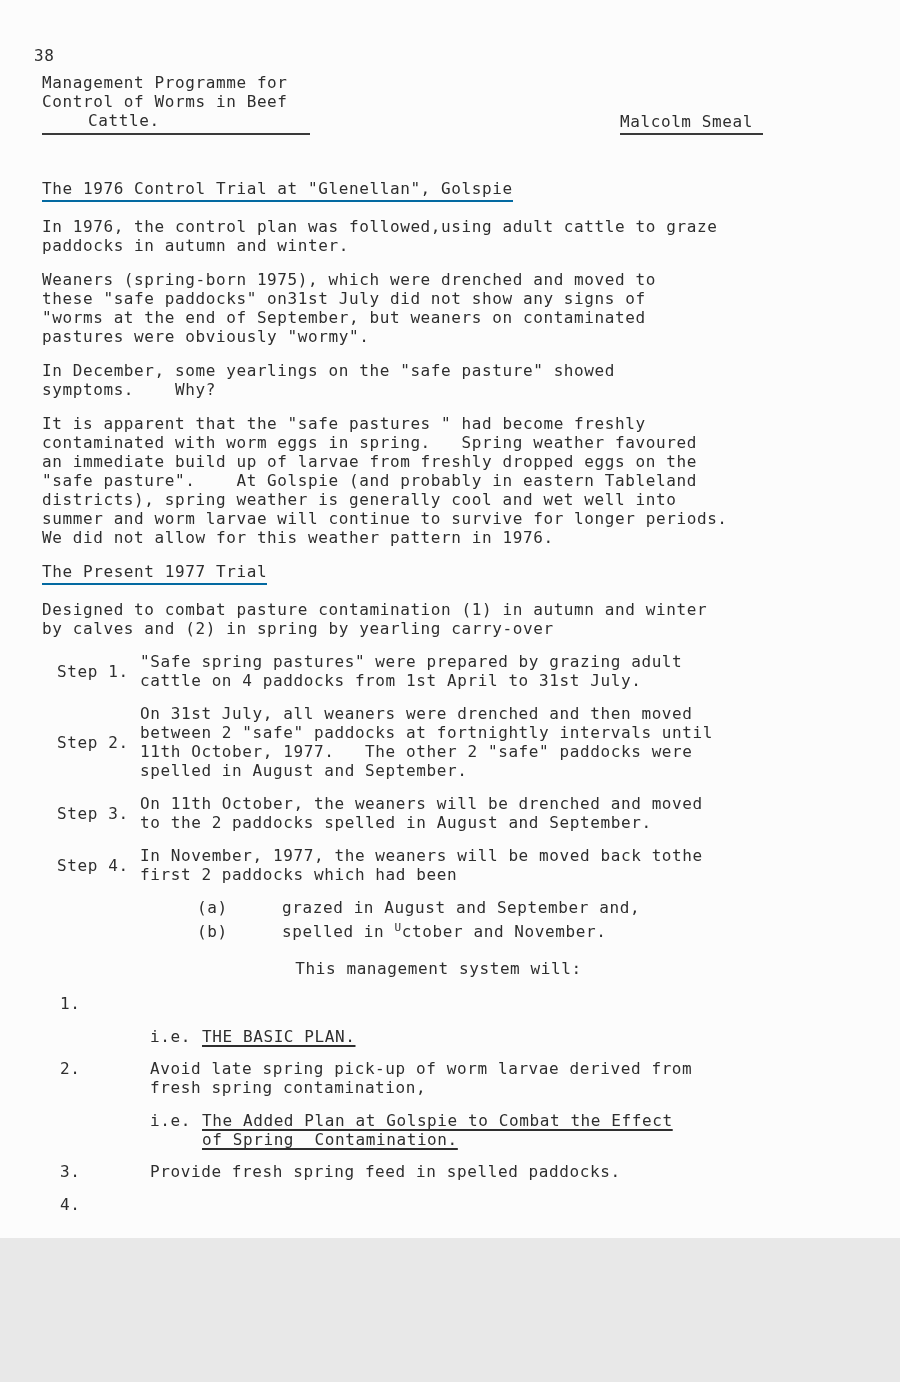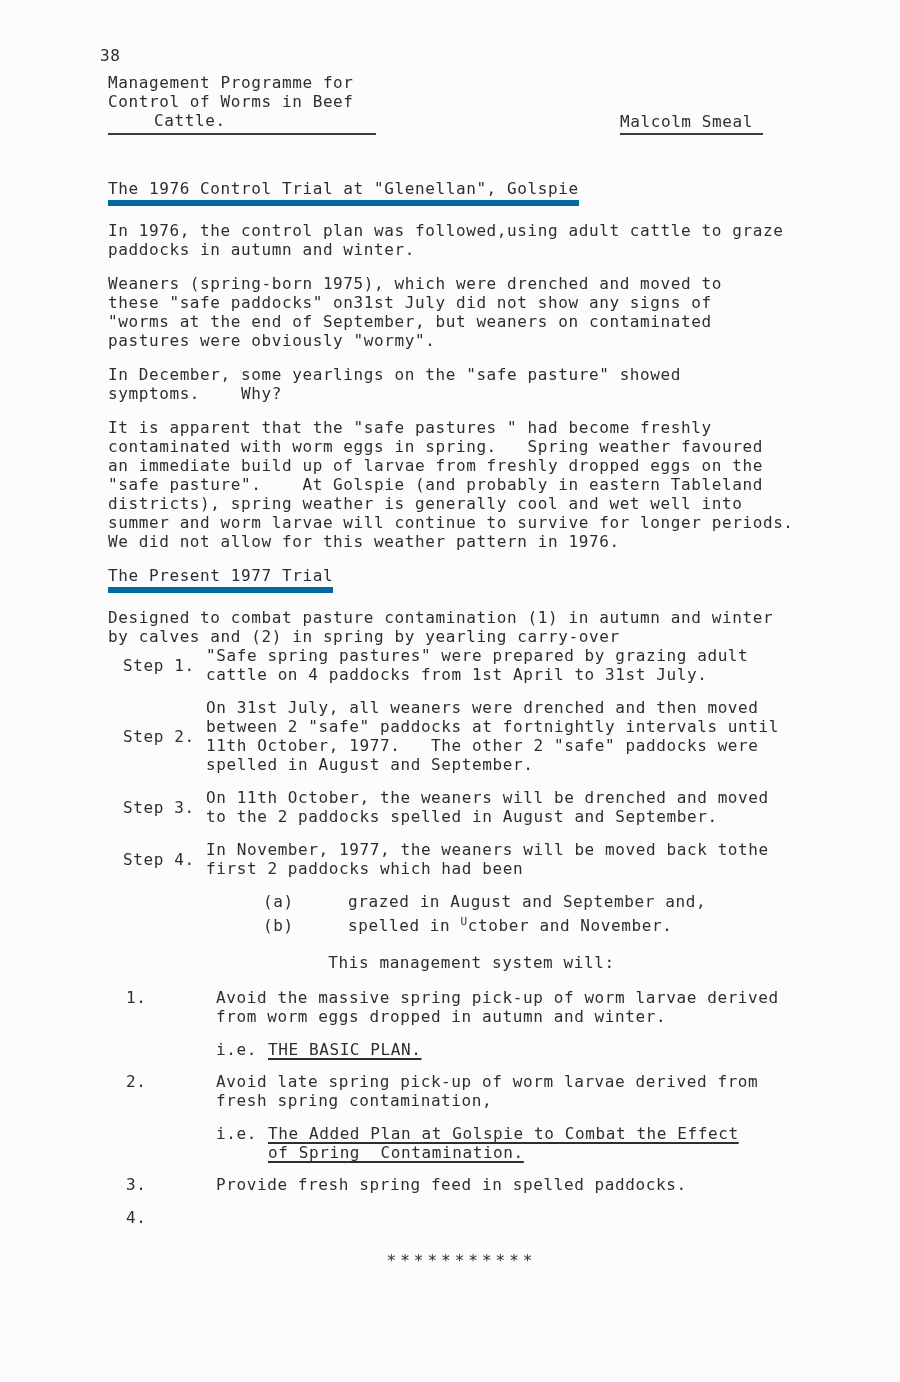--- a/index.html
+++ b/index.html
@@ -1,28 +1,28 @@
 <!DOCTYPE html>
 <html><head>
 <meta charset="utf-8">
 <style>
   html, body { margin: 0; padding: 0; background: #e8e8e8; }
   .page {
     position: relative;
     width: 900px;
-    height: 1382px;
+    height: 1238px;
     margin: 0 auto;
     background: #fcfcfc;
     color: #2e2e2e;
     font-family: "DejaVu Sans Mono", "Liberation Mono", monospace;
     font-size: 16px;
     letter-spacing: 0.6px;
     line-height: 19px;
     box-sizing: border-box;
-    padding: 46px 85px 0 108px;
+    padding: 46px 85px 0 42px;
     overflow: hidden;
   }
   .pre { white-space: pre-wrap; }
   .page-number { margin-left: -8px; margin-bottom: 8px; }
   .header-row {
     display: flex;
     justify-content: space-between;
     align-items: flex-end;
     margin-bottom: 44px;
   }
@@ -34,26 +34,26 @@
   .title-line-3 { padding-left: 46px; }
   .author {
     border-bottom: 2px solid #3a3a3a;
     padding-bottom: 2px;
     padding-right: 10px;
     margin-right: 52px;
   }
   .section-heading-wrap { margin-bottom: 15px; }
   .section-heading {
     display: inline-block;
-    border-bottom: 6px solid #0369a1;
+    border-bottom: 2px solid #0369a1;
     padding-bottom: 2px;
   }
   .para { margin-bottom: 15px; }
   .section-2-heading-wrap { margin-top: 14px; margin-bottom: 15px; }
-  .intro { margin-bottom: 0; }
+  .intro { margin-bottom: 14px; }
   .step-row { display: flex; margin-bottom: 14px; margin-left: 15px; align-items: center; }
   .step-label { flex: 0 0 83px; }
   .step-text { flex: 1; }
   .substeps { margin: 14px 0 14px 155px; }
   .substep-row { display: flex; margin-bottom: 5px; }
   .substep-label { flex: 0 0 85px; }
   sup.typo-sup { font-size: 11px; vertical-align: super; line-height: 0; }
   .management-intro { margin: 18px 0 16px 20px; text-align: center; }
   .list-item { display: flex; margin-left: 18px; margin-bottom: 14px; }
   .item-number { flex: 0 0 90px; }
@@ -144,22 +144,20 @@
     <div class="substep-row">
       <div class="substep-label">(b)</div>
       <div class="substep-text pre"><span>spelled in </span><sup class="typo-sup">U</sup><span>ctober and November.</span></div>
     </div>
   </div>
 
   <div class="management-intro">This management system will:</div>
 
   <div class="list-item">
     <div class="item-number">1.</div>
-    <div class="item-text pre">Avoid the massive spring pick-up of worm larvae derived
-from worm eggs dropped in autumn and winter.</div>
   </div>
   <div class="ie-row">
     <div class="ie-label">i.e.</div>
     <div class="plan-underlined pre">THE BASIC PLAN.</div>
   </div>
 
   <div class="list-item">
     <div class="item-number">2.</div>
     <div class="item-text pre">Avoid late spring pick-up of worm larvae derived from
 fresh spring contamination,</div>

